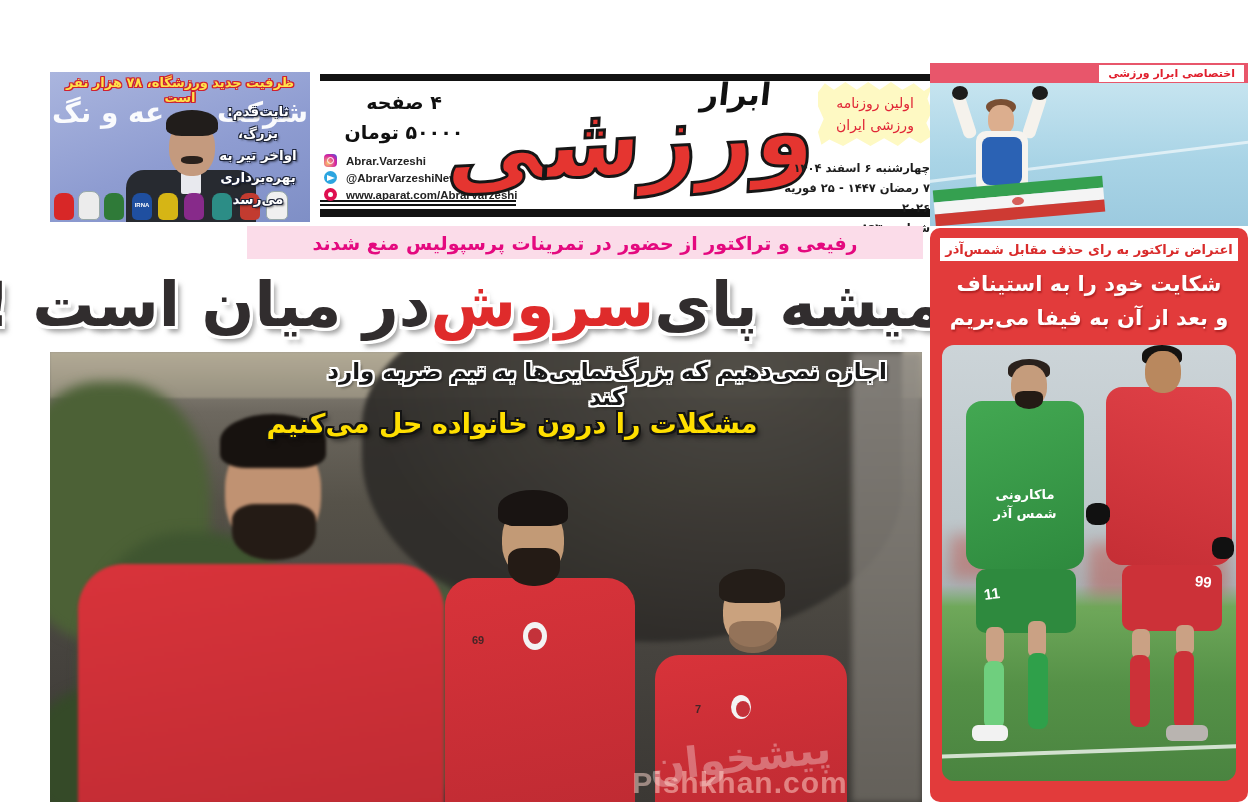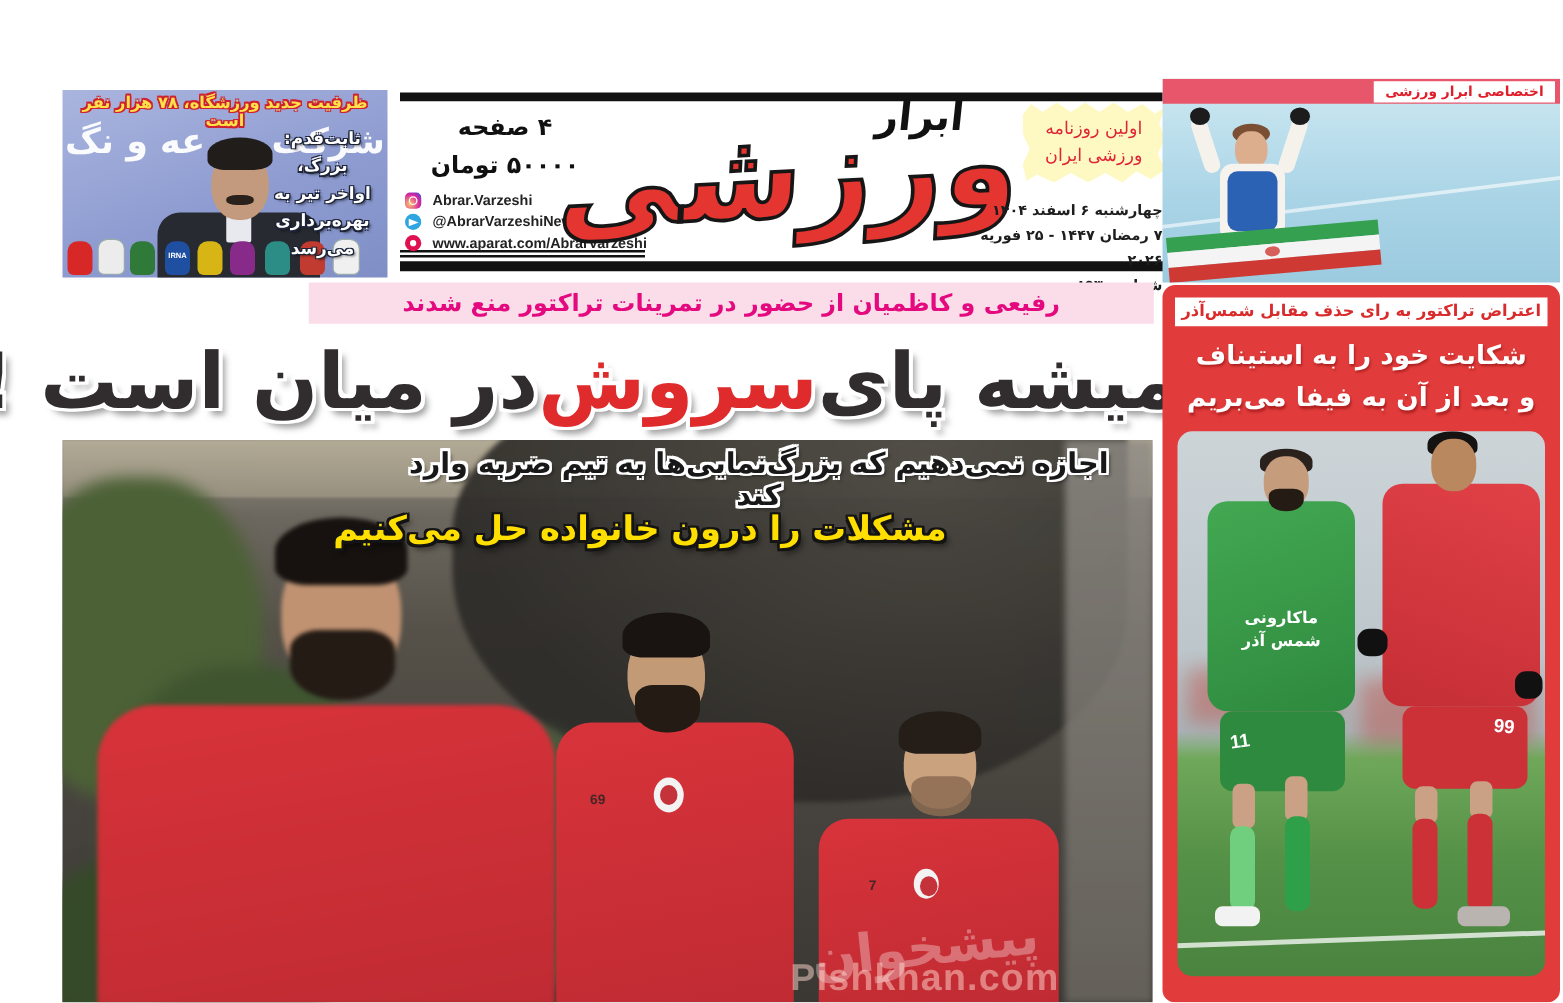--- a/index.html
+++ b/index.html
@@ -254,21 +254,21 @@
       <span>ورزشی ایران</span>
     </div>
     <div class="abs dates" dir="rtl">
       <div>چهارشنبه ۶ اسفند ۱۴۰۴</div>
       <div>۷ رمضان ۱۴۴۷ - ۲۵ فوریه ۲۰۲۶</div>
       <div>شماره ۸۹۳۰</div>
     </div>
   </div>
 
   <div class="abs ban-banner" dir="rtl">
-    <span>رفیعی و کاظمیان از حضور در تمرینات تراکتور منع شدند</span>
+    <span>رفیعی و تراکتور از حضور در تمرینات پرسپولیس منع شدند</span>
   </div>
 
   <h1 class="abs headline ol-white-lg" dir="rtl">
       <span>همیشه پای </span>
       <span class="hl">سروش</span>
       <span> در میان است !</span>
     </h1>
 
   <div class="abs main-photo">
     <div class="abs wall-strip"></div>

